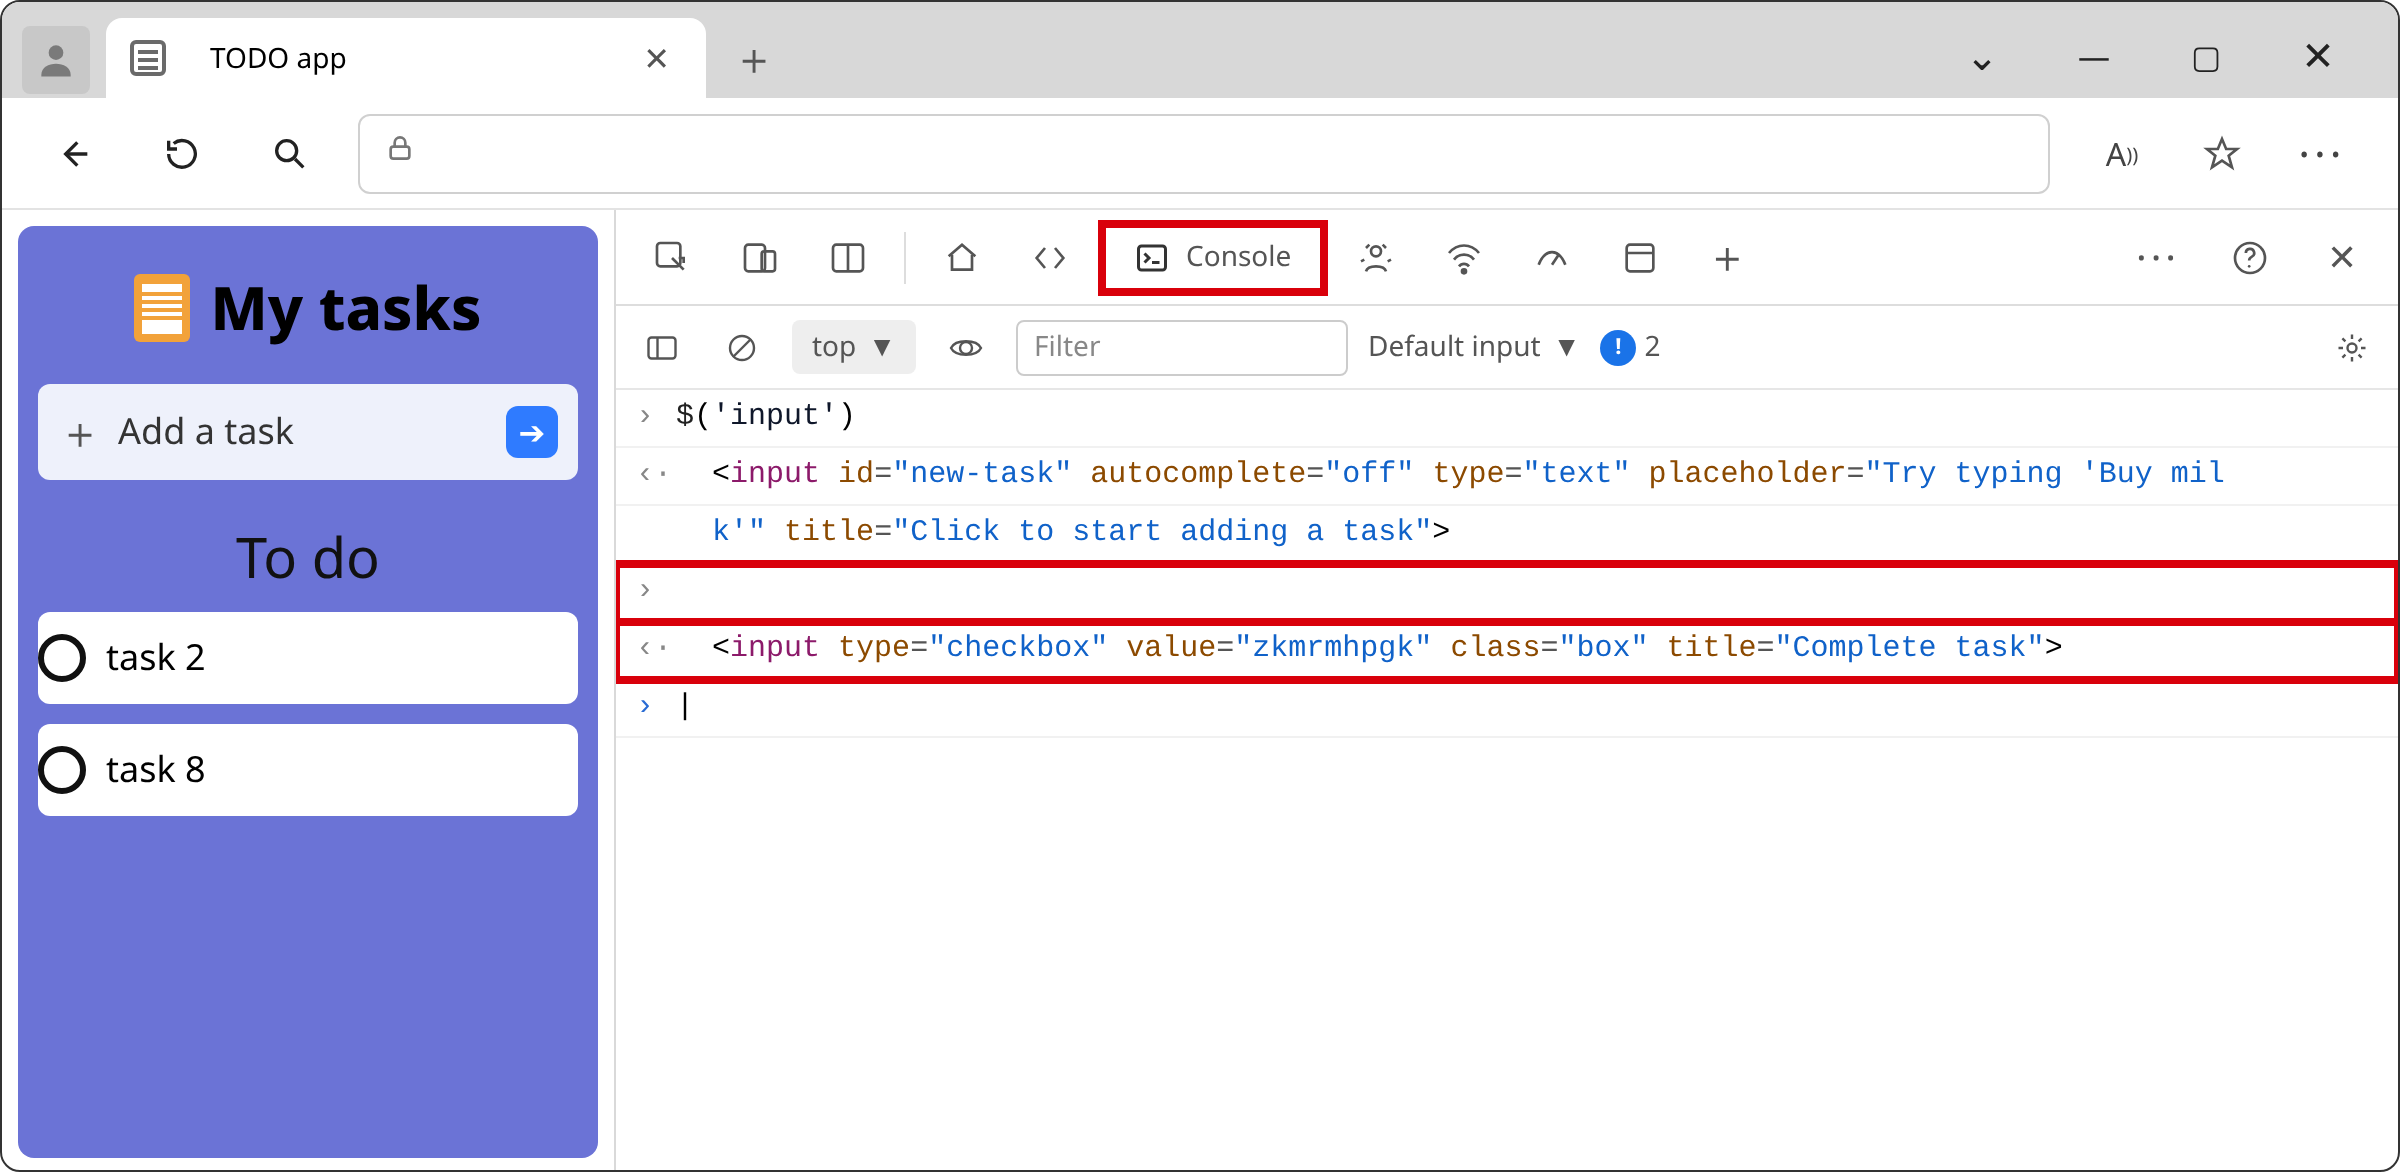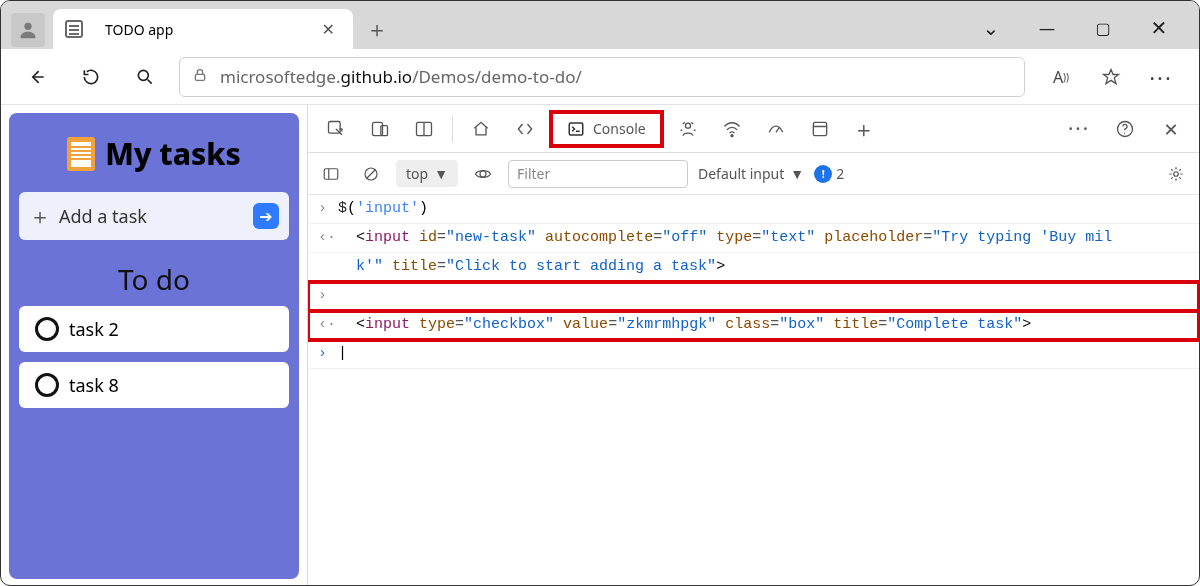--- a/index.html
+++ b/index.html
@@ -34,50 +34,50 @@
   .page { width:306px; padding:8px; }
   .app { background:#6b73d6; border-radius:8px; height:100%; padding:14px 10px; }
   .app-title { display:flex; align-items:center; justify-content:center; gap:10px; color:#000; font-weight:800; font-size:30px; margin:6px 0 18px; }
   .clip-ico { width:28px; height:34px; background:#f2a23a; border-radius:3px; position:relative; }
   .clip-ico::before { content:""; position:absolute; inset:5px 4px 4px 4px; background:#fff; }
   .clip-ico::after { content:""; position:absolute; left:4px; right:4px; top:9px; height:2px; background:#f2a23a; box-shadow:0 4px 0 #f2a23a, 0 8px 0 #f2a23a, 0 12px 0 #f2a23a; }
   .addbar { background:#eef1fb; border-radius:6px; height:48px; display:flex; align-items:center; padding:0 10px; gap:8px; color:#333; font-size:18px; }
   .addbar .plus { font-size:22px; color:#555; }
   .addbar .go { margin-left:auto; width:26px;height:26px;background:#2f7bff;border-radius:6px; display:flex;align-items:center;justify-content:center;color:#fff;font-size:16px; }
   .sect { text-align:center; font-size:28px; color:#111; margin:20px 0 8px; }
-  .task { background:#fff; border-radius:6px; height:46px; display:flex; align-items:center; gap:10px; padding:0 16px; margin-bottom:10px; font-size:18px; }
+  .task { background:#fff; border-radius:6px; height:46px; display:flex; align-items:center; gap:10px; padding:0 0; margin-bottom:10px; font-size:18px; }
   .task .ring { width:24px;height:24px;border:3px solid #111;border-radius:50%; }
 
   
   .devtools { flex:1; display:flex; flex-direction:column; border-left:1px solid #d9d9d9; min-width:0; }
   .dt-tabs { display:flex; align-items:center; height:48px; border-bottom:1px solid #ddd; padding:0 8px; gap:4px; color:#555; }
   .dt-tabs .ti { width:40px; height:40px; display:flex; align-items:center; justify-content:center; cursor:pointer; }
   .dt-tabs .ti svg { width:20px;height:20px; stroke:#555; fill:none; stroke-width:1.6; }
   .dt-tabs .sep { width:1px; height:26px; background:#ddd; margin:0 4px; }
   .console-tab { display:flex; align-items:center; gap:8px; padding:0 14px; height:38px; border:4px solid #d9000b; cursor:pointer; }
   .console-tab svg { width:18px;height:18px; }
   .dt-right { margin-left:auto; display:flex; align-items:center; gap:6px; }
 
   .dt-toolbar { display:flex; align-items:center; height:42px; border-bottom:1px solid #e6e6e6; padding:0 8px; gap:10px; color:#555; }
   .dt-toolbar .tb { width:30px;height:30px;display:flex;align-items:center;justify-content:center;cursor:pointer; }
   .dt-toolbar .tb svg { width:18px;height:18px; stroke:#555; fill:none; stroke-width:1.6; }
   .ctx { background:#eee; border-radius:4px; padding:4px 10px; display:flex; align-items:flex-start; gap:6px; cursor:pointer; }
-  .filter { border:1px solid #ccc; border-radius:4px; height:28px; width:180px; padding:0 8px; color:#888; display:flex; align-items:center; }
+  .filter { border:1px solid #ccc; border-radius:4px; height:28px; width:166px; padding:0 8px; color:#888; display:flex; align-items:center; }
   .levels { display:flex; align-items:center; gap:6px; cursor:pointer; }
   .issues { display:flex; align-items:center; gap:4px; }
   .issues .bubble { width:18px;height:18px;background:#1a73e8;border-radius:50%;display:flex;align-items:center;justify-content:center;color:#fff;font-size:11px;font-weight:700; }
   .gear { margin-left:auto; }
 
   .console-body { flex:1; overflow:auto; font-family: Consolas, "Courier New", monospace; font-size:15px; line-height:24px; }
   .row { display:flex; padding:2px 10px; border-bottom:1px solid #f1f1f1; }
   .row .arrow { width:20px; color:#888; user-select:none; }
   .row .code { white-space:pre-wrap; }
   .framed { outline:4px solid #d9000b; outline-offset:-2px; }
   .tok-call { color:#222; }
-  .tok-str { color:#3b82f6; }
+  .tok-str { color:#0f172a; }
   .tok-tag { color:#8c1a6a; }
   .tok-attr { color:#8c4a00; }
   .tok-eq { color:#555; }
   .tok-val { color:#1062c9; }
 
 </style>
 </head>
 <body>
 
 <div class="titlebar">
@@ -118,21 +118,20 @@
       <svg viewBox="0 0 24 24" stroke="#222" stroke-width="2" fill="none">
         <circle cx="10" cy="10" r="6"></circle>
         <path d="M20 20l-5-5"></path>
       </svg>
     </div>
   <div class="urlbox">
     <span class="lock"><svg width="16" height="16" viewBox="0 0 24 24" stroke="#777" stroke-width="2" fill="none">
           <rect x="5" y="11" width="14" height="9" rx="2"></rect>
           <path d="M8 11V8a4 4 0 0 1 8 0v3"></path>
         </svg></span>
-    <span class="urltxt"><span>microsoftedge.</span><span class="dark">github.io</span><span>/Demos/demo-to-do/</span></span>
   </div>
   <div class="addr-right">
     <div class="iconbtn" style="font-size:16px;">A<sup style="font-size:10px;">))</sup></div>
     <div class="iconbtn">
         <svg viewBox="0 0 24 24" stroke="#555" stroke-width="1.6" fill="none">
           <path d="M12 3l2.5 6H21l-5 4 2 7-6-4-6 4 2-7-5-4h6.5z"></path>
         </svg>
       </div>
     <div class="iconbtn" style="font-size:22px;letter-spacing:2px;">···</div>
   </div>

